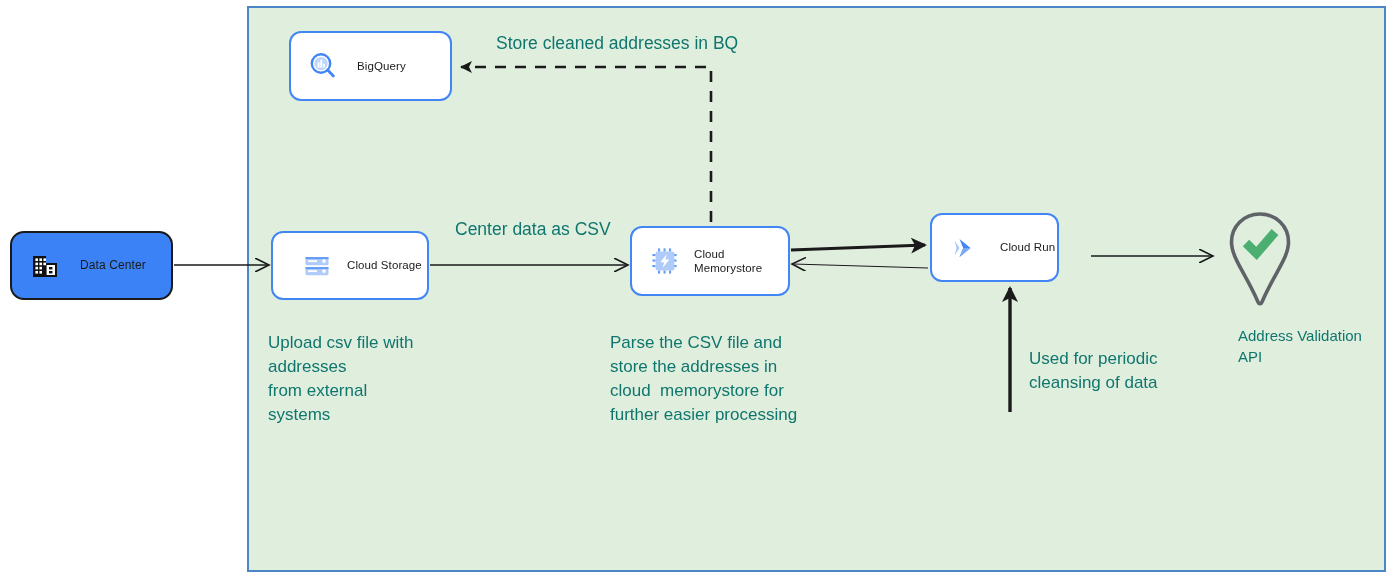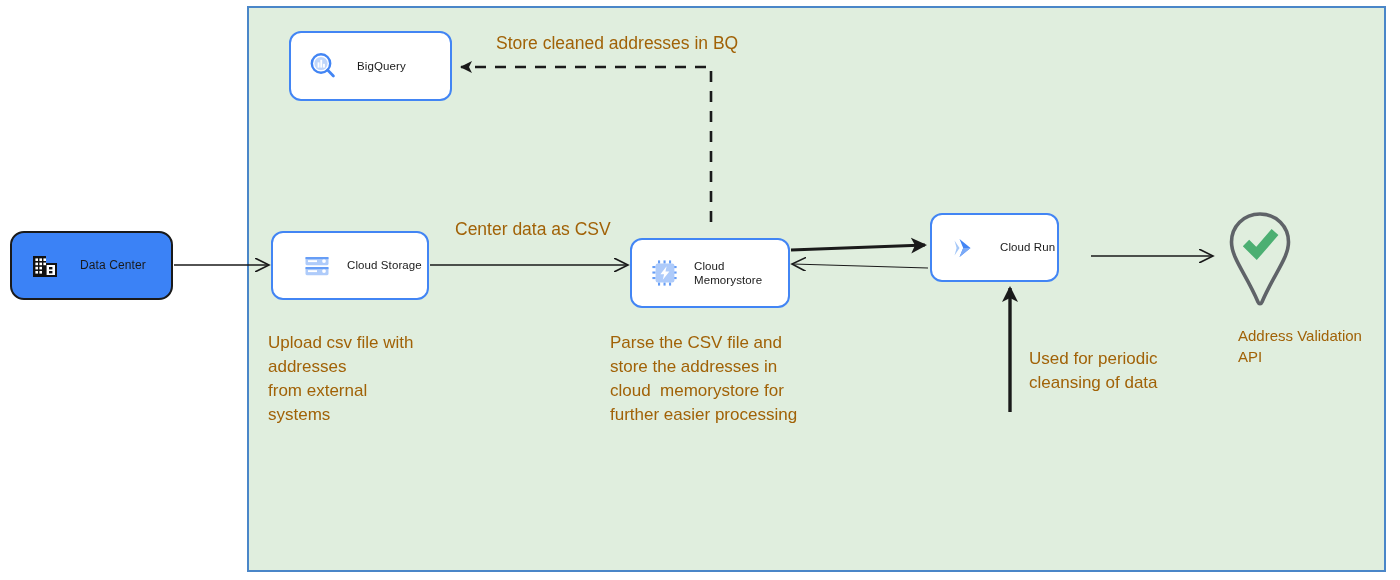--- a/index.html
+++ b/index.html
@@ -53,28 +53,28 @@
     top: 231px;
     width: 163px;
     height: 69px;
     background: #3b82f6;
     border: 2px solid #1a1a1a;
     border-radius: 14px;
   }
   #node-datacenter .lbl { font-size: 12px; }
   #node-bigquery   { left: 289px; top: 31px;  width: 163px; height: 70px; }
   #node-storage    { left: 271px; top: 231px; width: 158px; height: 69px; padding-left: 12px; }
-  #node-memorystore{ left: 630px; top: 238px; width: 160px; height: 70px; }
+  #node-memorystore{ left: 630px; top: 226px; width: 160px; height: 70px; }
   #node-cloudrun   { left: 930px; top: 213px; width: 129px; height: 69px; }
   #node-scheduler  { left: 930px; top: 413px; width: 159px; height: 69px; }
 
   
   .text {
     position: absolute;
-    color: #a16207;
+    color: #0f766e;
     white-space: pre;
     line-height: 24px;
   }
   .t-edge   { font-size: 17.5px; }
   .t-note   { font-size: 17px; }
   .t-apilbl { font-size: 15px; line-height: 21px; }
 
   #txt-store-bq { left: 496px; top: 31px; }
   #txt-export   { left: 455px; top: 217px; }
   #txt-upload   { left: 268px; top: 331px; }

